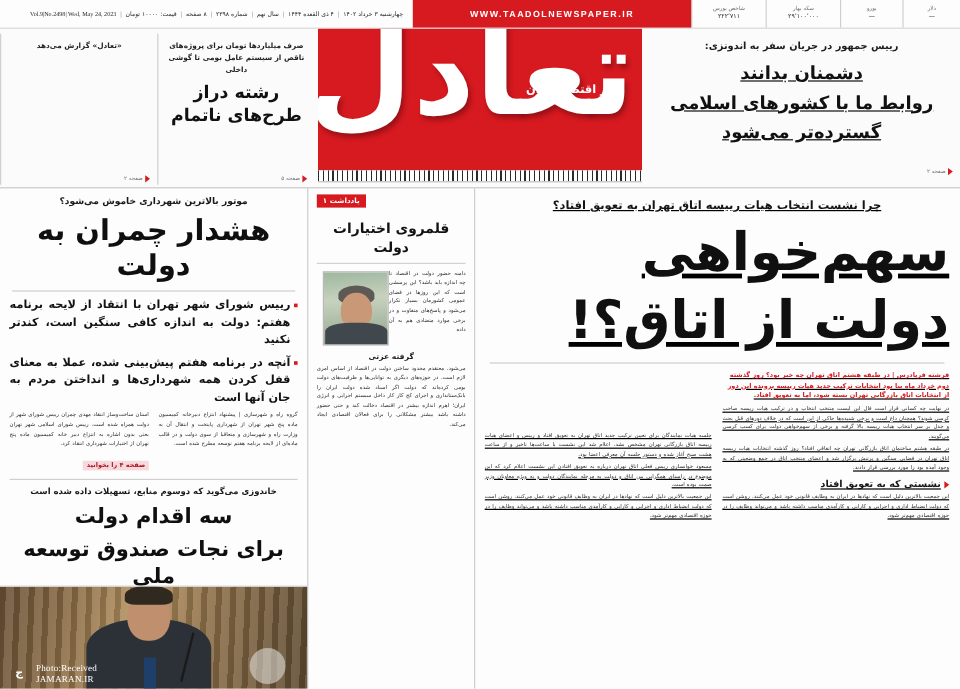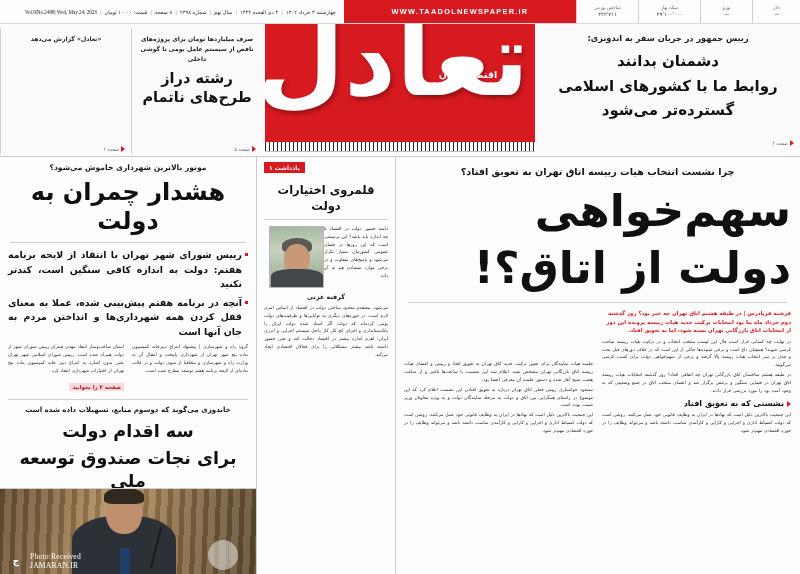--- a/index.html
+++ b/index.html
@@ -63,21 +63,21 @@
     background-image:repeating-linear-gradient(90deg,#2a2a2a 0px,#2a2a2a 1px,transparent 1px,transparent 4px);
     border-bottom:1px solid #bdbdbd;
   }
 
   
   .mh-right{
     position:absolute; top:0; right:0; width:262px; height:124px;
     padding:8px 10px 0 8px; text-align:center; direction:rtl;
   }
   .mh-kicker{ font-size:8.2px; color:#1c1c1c; font-weight:bold; line-height:1.5; }
-  .mh-title{ font-size:15px; color:#111; font-weight:bold; line-height:1.62; margin-top:5px; }
+  .mh-title{ font-size:15px; color:#111; font-weight:bold; line-height:1.62; margin-top:5px;text-decoration:underline; }
 
   
   .mh-left{
     position:absolute; top:4px; left:0; width:262px; height:126px; display:flex; direction:rtl;
   }
   .mh-col{ flex:1; padding:6px 7px 0 7px; text-align:center; position:relative; direction:rtl; }
   .mh-col + .mh-col{ border-right:1px solid #d0d0d0; }
   .mh-col.divleft{ border-left:1px solid #d0d0d0; }
   .mh-sm-kicker{ font-size:6.1px; color:#242424; font-weight:bold; line-height:1.65; }
   .mh-sm-title{ font-size:14.5px; color:#111; font-weight:bold; line-height:1.33; margin-top:5px; }
@@ -94,21 +94,21 @@
   .pagemark-r{ position:absolute; bottom:2px; left:6px; }
 
   
   .main{
     position:absolute; top:156px; left:0; width:800px; height:418px;
     display:flex; direction:rtl; background:#fdfdfd;
     border-top:1px solid #c9c9c9;
   }
 
   
-  .col-lead{ width:404px; padding:6px 9px 0 8px; position:relative; direction:rtl; }
+  .col-lead{ width:404px; padding:6px 9px 0 8px; position:relative; direction:rtl;text-decoration:underline; }
   .lead-kicker{
     font-size:9.6px; font-weight:bold; color:#151515; text-align:center;
     line-height:1.5; padding:2px 0 0 0;
   }
   .lead-title{
     font-size:44px; font-weight:bold; color:#101010; text-align:right;
     line-height:1.12; letter-spacing:-.5px; margin-top:7px;
   }
   .lead-rule{ height:1px; background:#cfcfcf; margin:10px 4px 6px 4px; }
 

